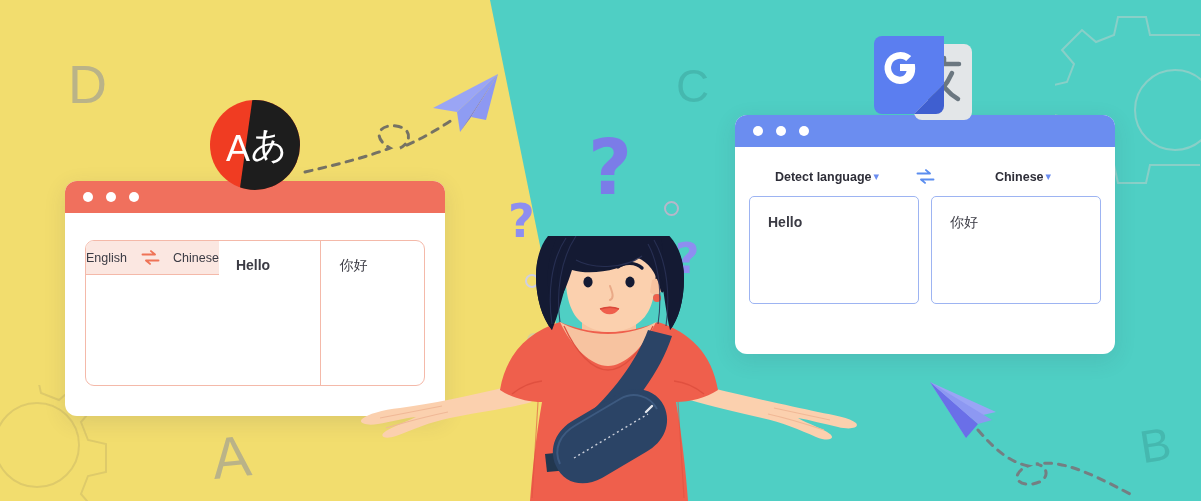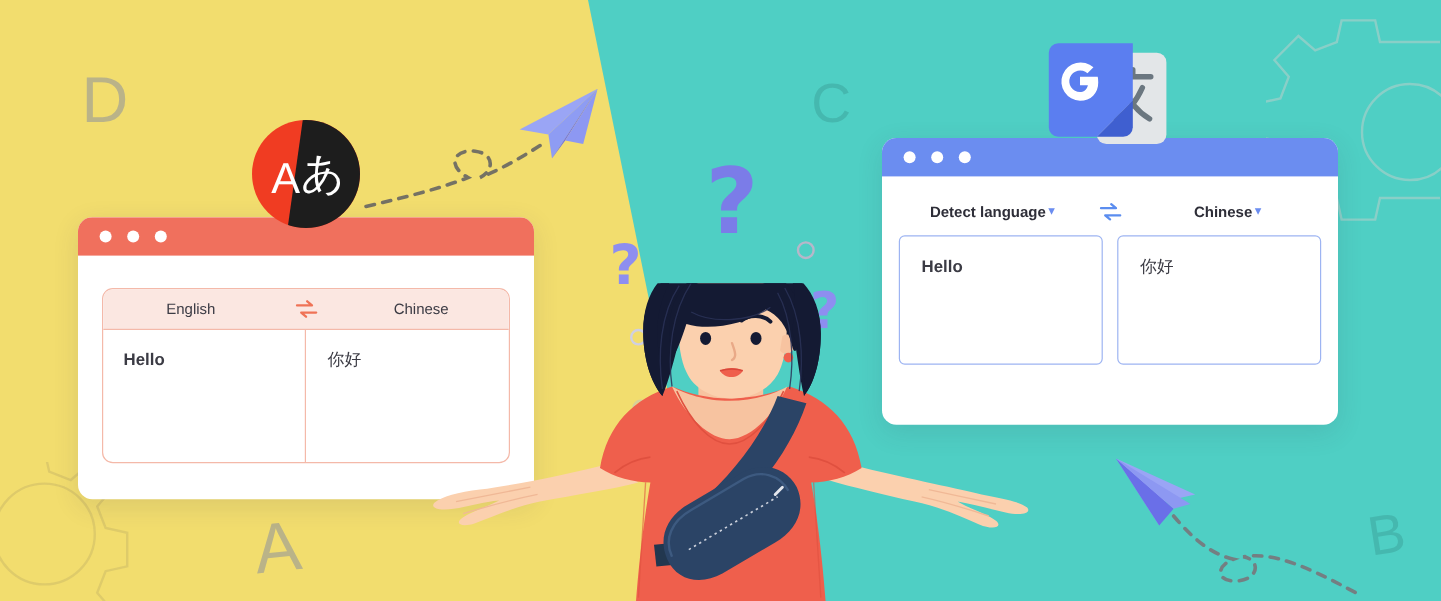--- a/index.html
+++ b/index.html
@@ -30,21 +30,21 @@
   
   .window{position:absolute;background:#ffffff;border-radius:12px;
      box-shadow:0 6px 22px rgba(60,60,80,.12);overflow:hidden;}
   .win-bar{height:32px;display:flex;align-items:center;padding-left:18px;gap:13px;}
   .dot{width:10px;height:10px;border-radius:50%;background:#ffffff;}
 
   
   #win-left{left:65px;top:181px;width:380px;height:235px;}
   #win-left .win-bar{background:#f0705d;}
   .tbl{margin:27px 20px 0 20px;border:1px solid #f4b9a9;border-radius:9px;
-       overflow:hidden;height:144px;display:flex;flex-direction:column;}
+       overflow:hidden;height:144px;display:flex;flex-direction:row;}
   .tbl-head{display:flex;background:#fbe7e1;border-bottom:1px solid #f4b9a9;height:33px;align-items:center;}
   .tbl-head .cell{flex:1;text-align:center;font-size:12.5px;color:#3b3b44;font-weight:400;}
   .tbl-head .swapcell{width:46px;display:flex;align-items:center;justify-content:center;}
   .tbl-body{flex:1;display:flex;}
   .tbl-body .cell{flex:1;padding:16px 0 0 17px;font-size:14px;color:#3b3b44;}
   .tbl-body .cell.l{font-weight:700;}
   .tbl-body .cell.r{border-left:1px solid #f4b9a9;padding-left:18px;
       font-family:"DejaVu Sans",sans-serif;font-weight:400;}
 
   

